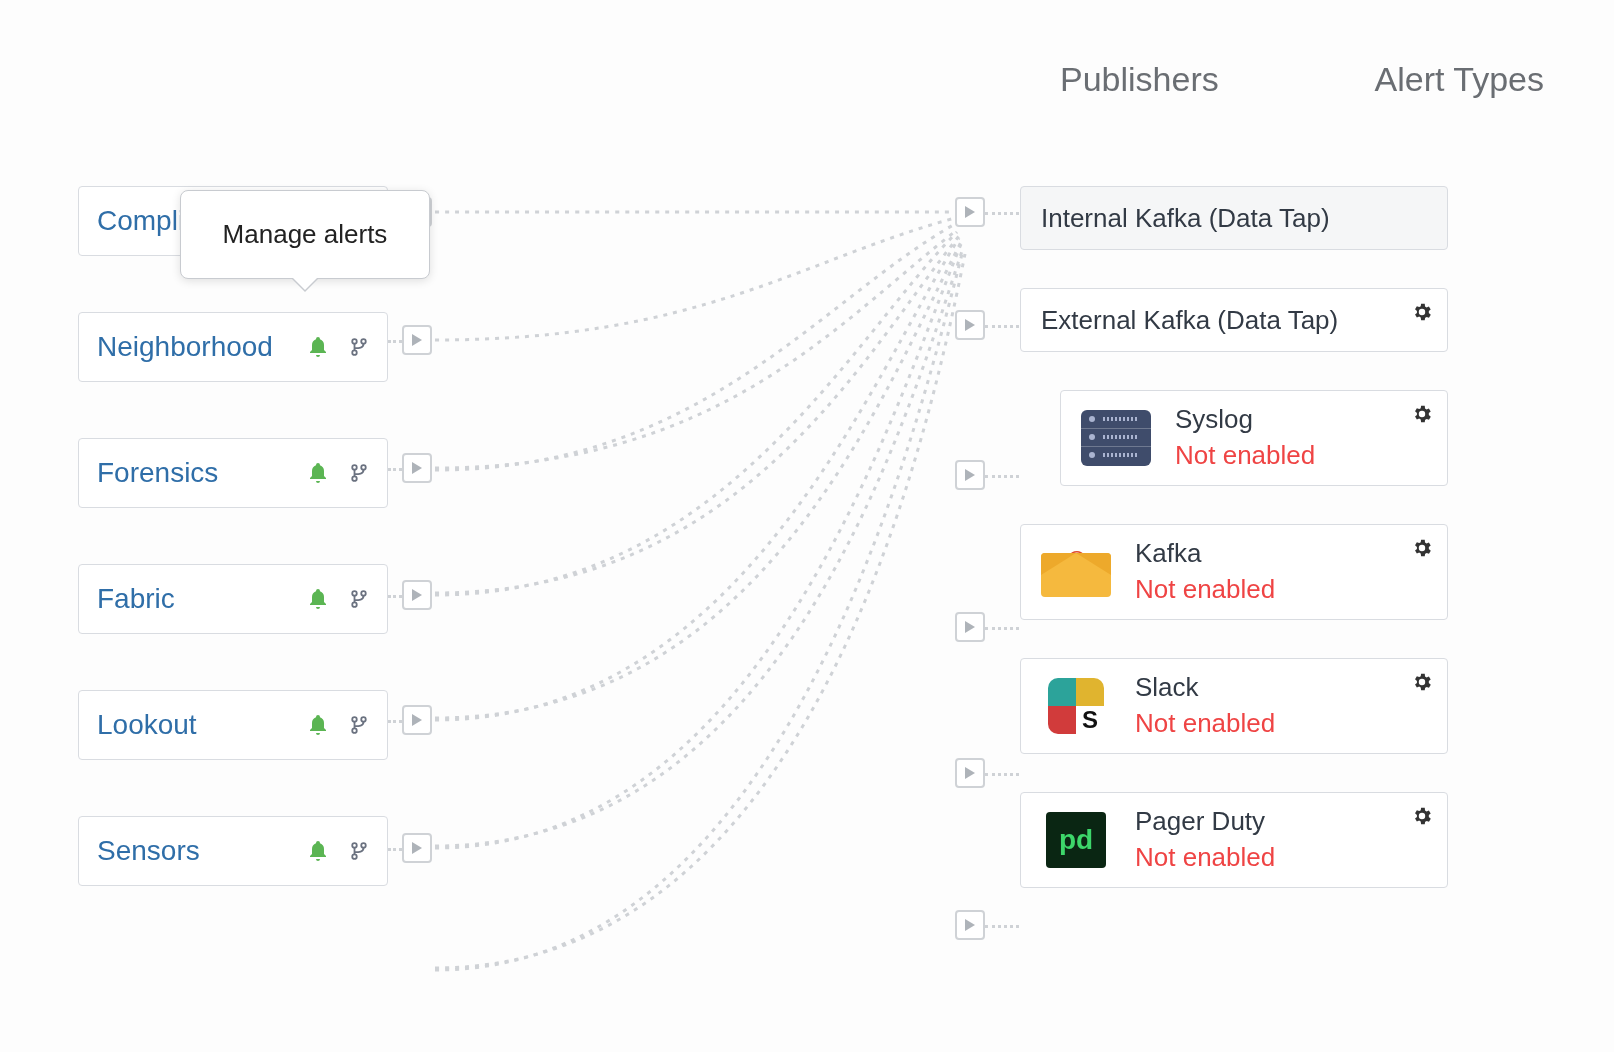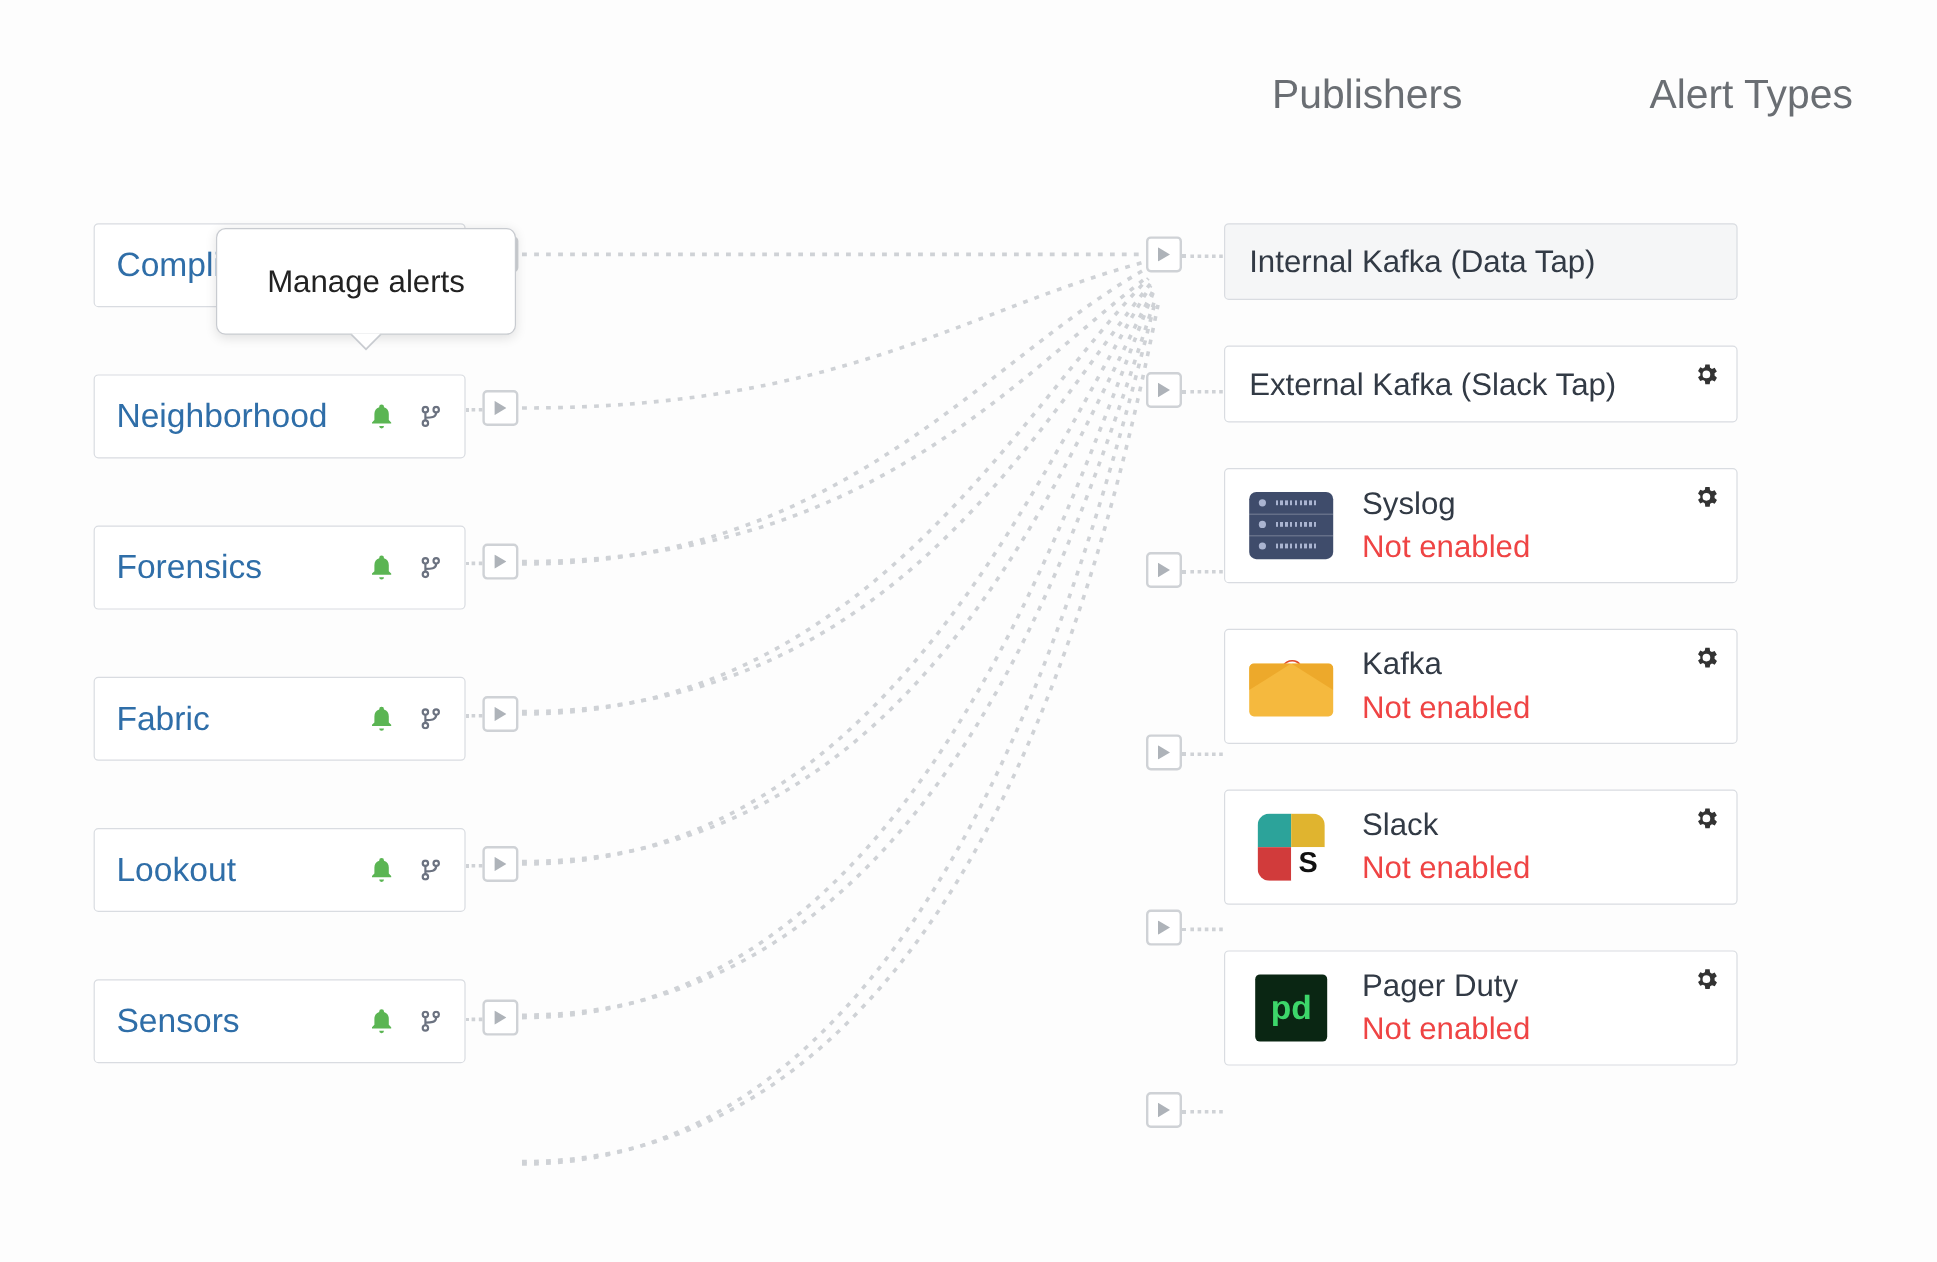--- a/index.html
+++ b/index.html
@@ -404,30 +404,30 @@
   <div class="publisher-col">
 
     <div class="pub-card disabled-bg">
       <div class="pub-text">
         <div class="pub-title">Internal Kafka (Data Tap)</div>
       </div>
     </div>
 
     <div class="pub-card">
       <div class="pub-text">
-        <div class="pub-title">External Kafka (Slack Tap)</div>
+        <div class="pub-title">External Kafka (Data Tap)</div>
       </div>
       <span class="gear">
         <svg viewBox="0 0 24 24" width="22" height="22" fill="#333">
             <path d="M19.4 13a7.5 7.5 0 0 0 .1-1 7.5 7.5 0 0 0-.1-1l2.1-1.6-2-3.4-2.5 1a7.3 7.3 0 0 0-1.7-1L15 3h-4l-.4 2.6a7.3 7.3 0 0 0-1.7 1l-2.5-1-2 3.4L6.5 11a7.5 7.5 0 0 0 0 2l-2.1 1.6 2 3.4 2.5-1a7.3 7.3 0 0 0 1.7 1L11 21h4l.4-2.6a7.3 7.3 0 0 0 1.7-1l2.5 1 2-3.4zM12 15.5A3.5 3.5 0 1 1 15.5 12 3.5 3.5 0 0 1 12 15.5z"></path>
           </svg>
       </span>
     </div>
 
-    <div class="pub-card" style="min-height:96px;">
+    <div class="pub-card" style="min-height:96px;margin-left:40px;">
       <div class="pub-icon-wrap">
         <div class="syslog-icon">
           <span class="syslog-dot" style="top:6px;"></span>
             <span class="syslog-bars" style="top:7px;"></span>
           <span class="syslog-dot" style="top:24px;"></span>
             <span class="syslog-bars" style="top:25px;"></span>
           <span class="syslog-dot" style="top:42px;"></span>
             <span class="syslog-bars" style="top:43px;"></span>
         </div>
       </div>

